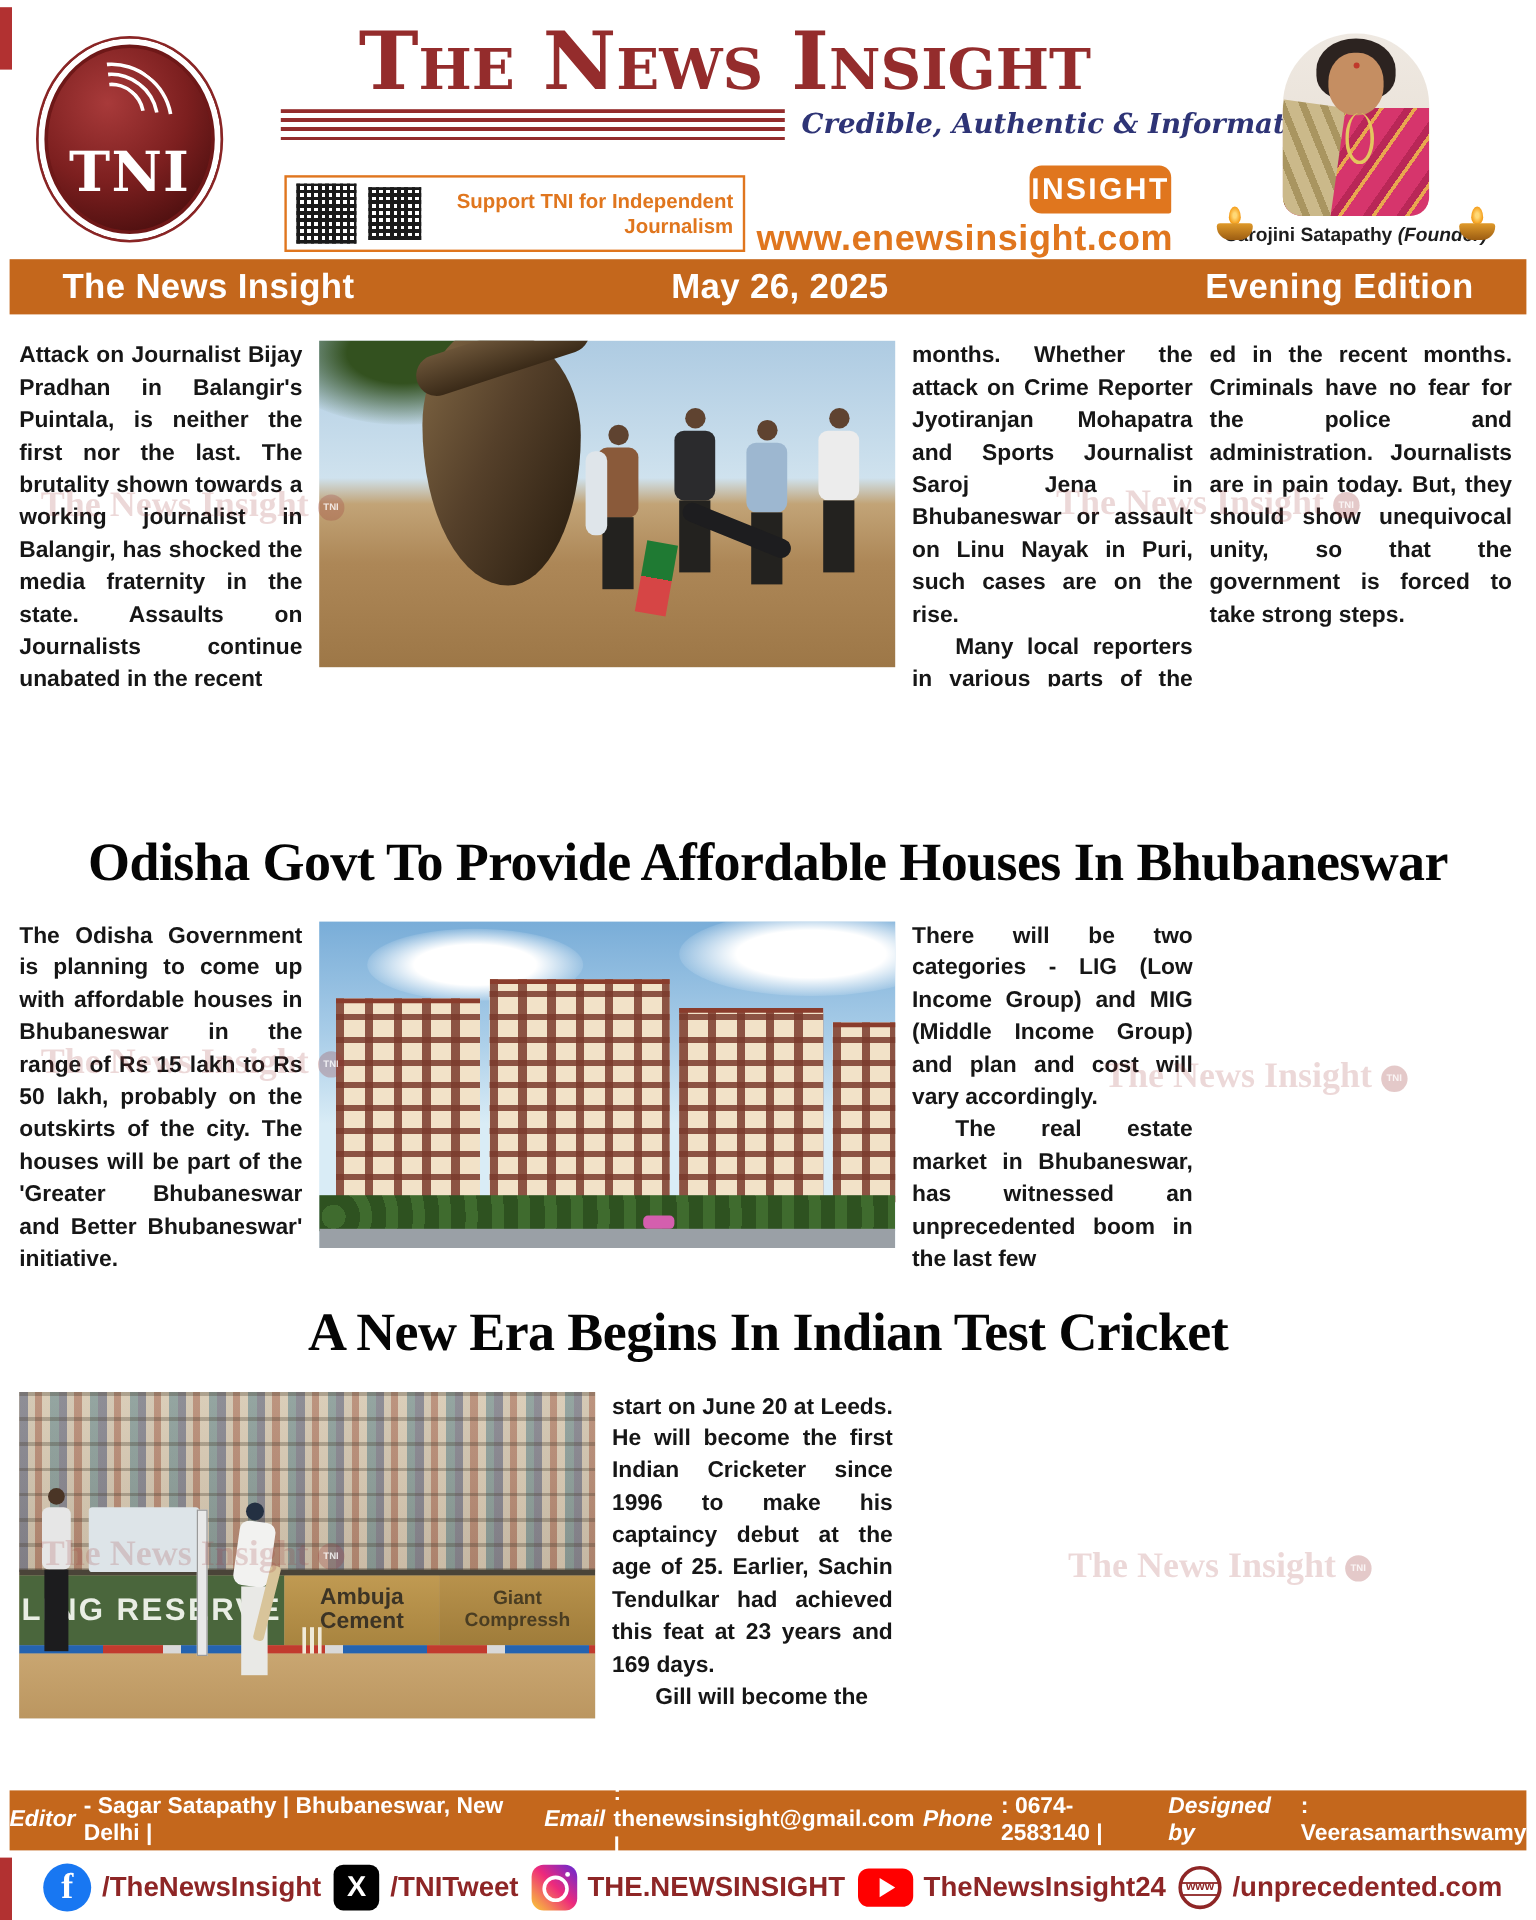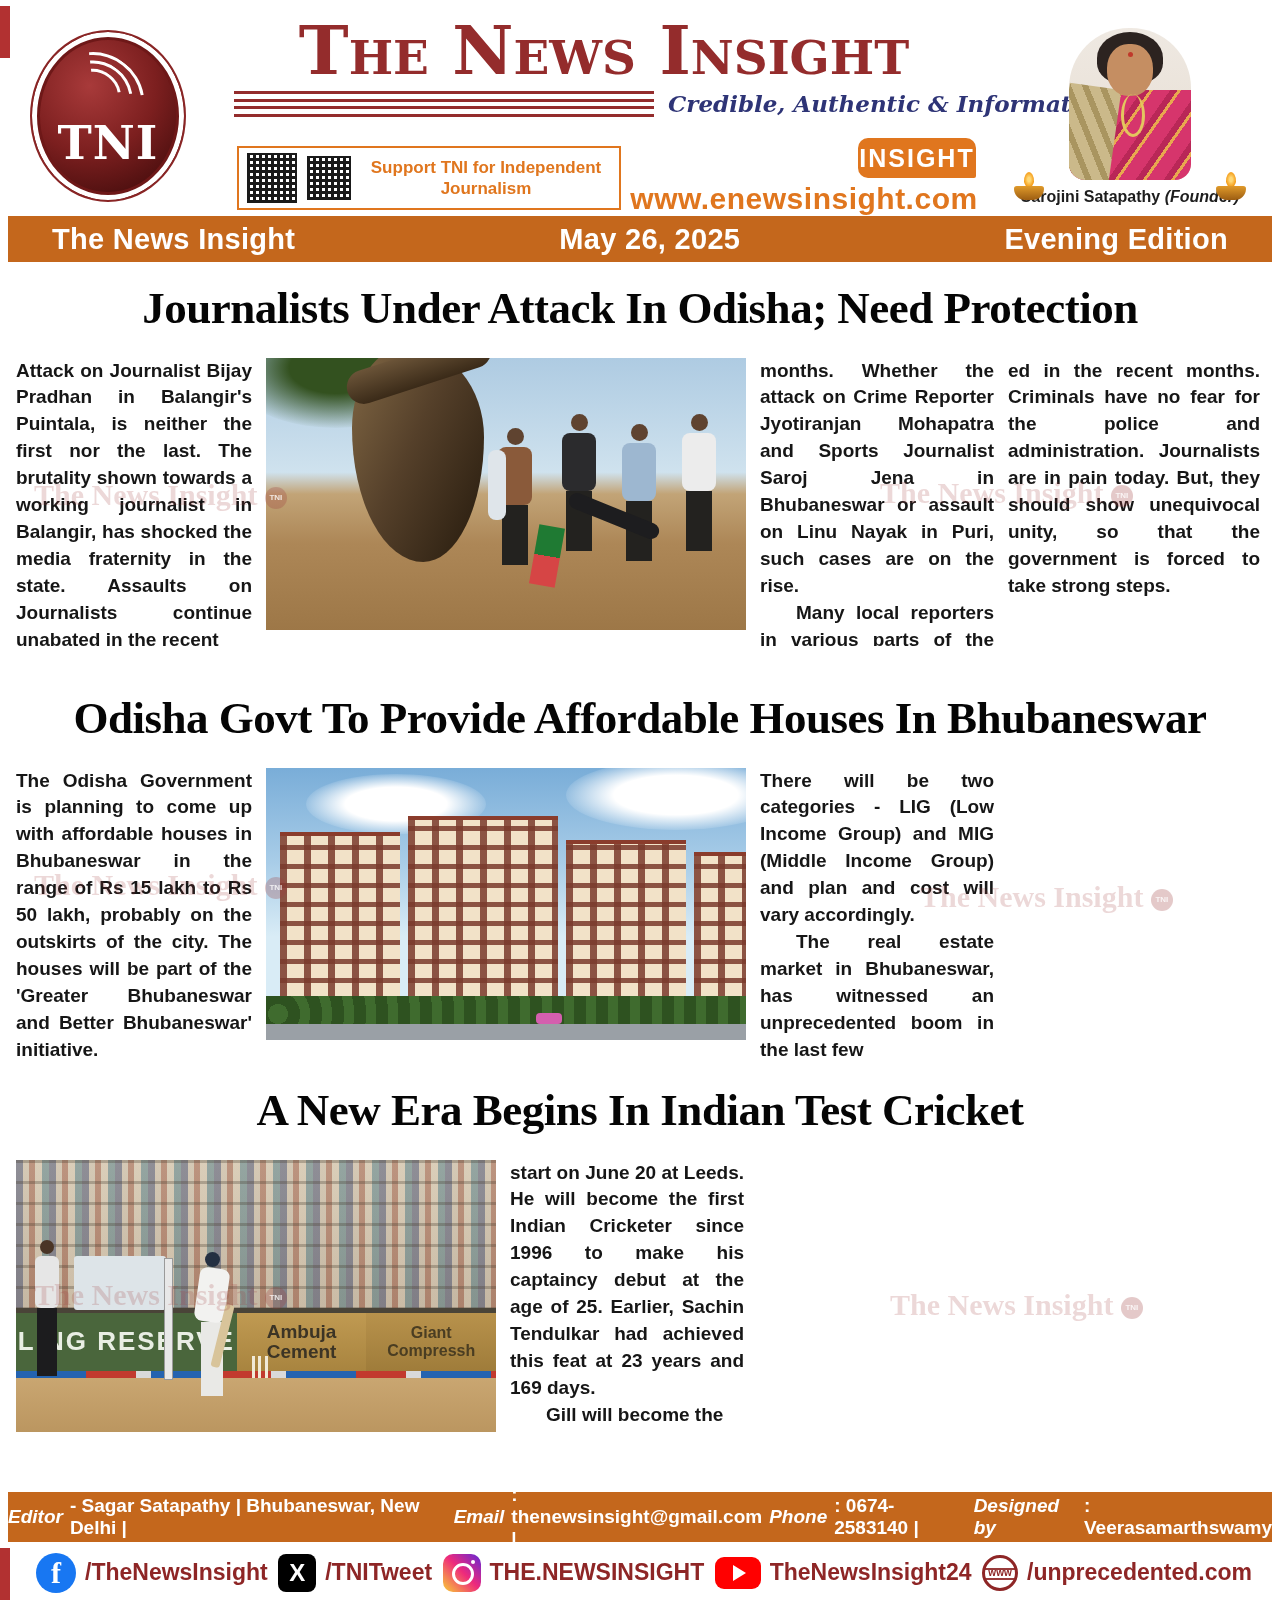--- a/index.html
+++ b/index.html
@@ -35,21 +35,21 @@
     color:#2e3476;font-size:23px;white-space:nowrap;}
 
   
   .qr-box{position:absolute;left:237px;top:146px;width:384px;height:64px;border:2px solid #e0761e;
     background:#fff;display:flex;align-items:center;gap:10px;padding:3px 8px;box-sizing:border-box;}
   .qr{width:50px;height:50px;flex:0 0 auto;
     background-image:
       repeating-linear-gradient(0deg,#1a1a1a 0 3px,transparent 3px 6px),
       repeating-linear-gradient(90deg,#1a1a1a 0 3px,#ffffff 3px 6px);}
   .qr.small{width:44px;height:44px;}
-  .qr-text{color:#e0761e;font-size:17px;font-weight:bold;line-height:1.25;text-align:center;}
+  .qr-text{color:#e0761e;font-size:17px;font-weight:bold;line-height:1.25;text-align:right;}
 
   
   .badge-insight{position:absolute;left:858px;top:138px;width:118px;height:40px;background:#e0761e;
     color:#fff;border-radius:10px 10px 2px 10px;display:flex;align-items:center;justify-content:center;
     font-weight:bold;font-size:25px;letter-spacing:2px;}
   .website{position:absolute;left:626px;top:182px;width:356px;text-align:center;color:#e0761e;
     font-size:30px;font-weight:800;letter-spacing:.5px;}
 
   
   .founder-wrap{position:absolute;left:1006px;top:28px;width:248px;text-align:center;}
@@ -256,21 +256,20 @@
     </div>
   </div>
 
   <div class="date-bar">
     <span>The News Insight</span>
     <span>May 26, 2025</span>
     <span>Evening Edition</span>
   </div>
 
   <div class="article a1">
-    <div class="headline">Journalists Under Attack In Odisha; Need Protection</div>
     <div class="art-body">
       <div class="wm" style="left:34px;top:120px;">
         <span>The News Insight</span> <span class="dot">TNI</span></div>
       <div class="wm" style="left:880px;top:118px;">
         <span>The News Insight</span> <span class="dot">TNI</span></div>
       <div class="col c1">
         <p>Attack on Journalist Bijay Pradhan in Balangir's Puintala, is neither the first nor the last. The brutality shown towards a working journalist in Balangir, has shocked the media fraternity in the state. Assaults on Journalists continue unabated in the recent</p>
       </div>
       <div class="photo p1">
         <div class="foliage"></div>

